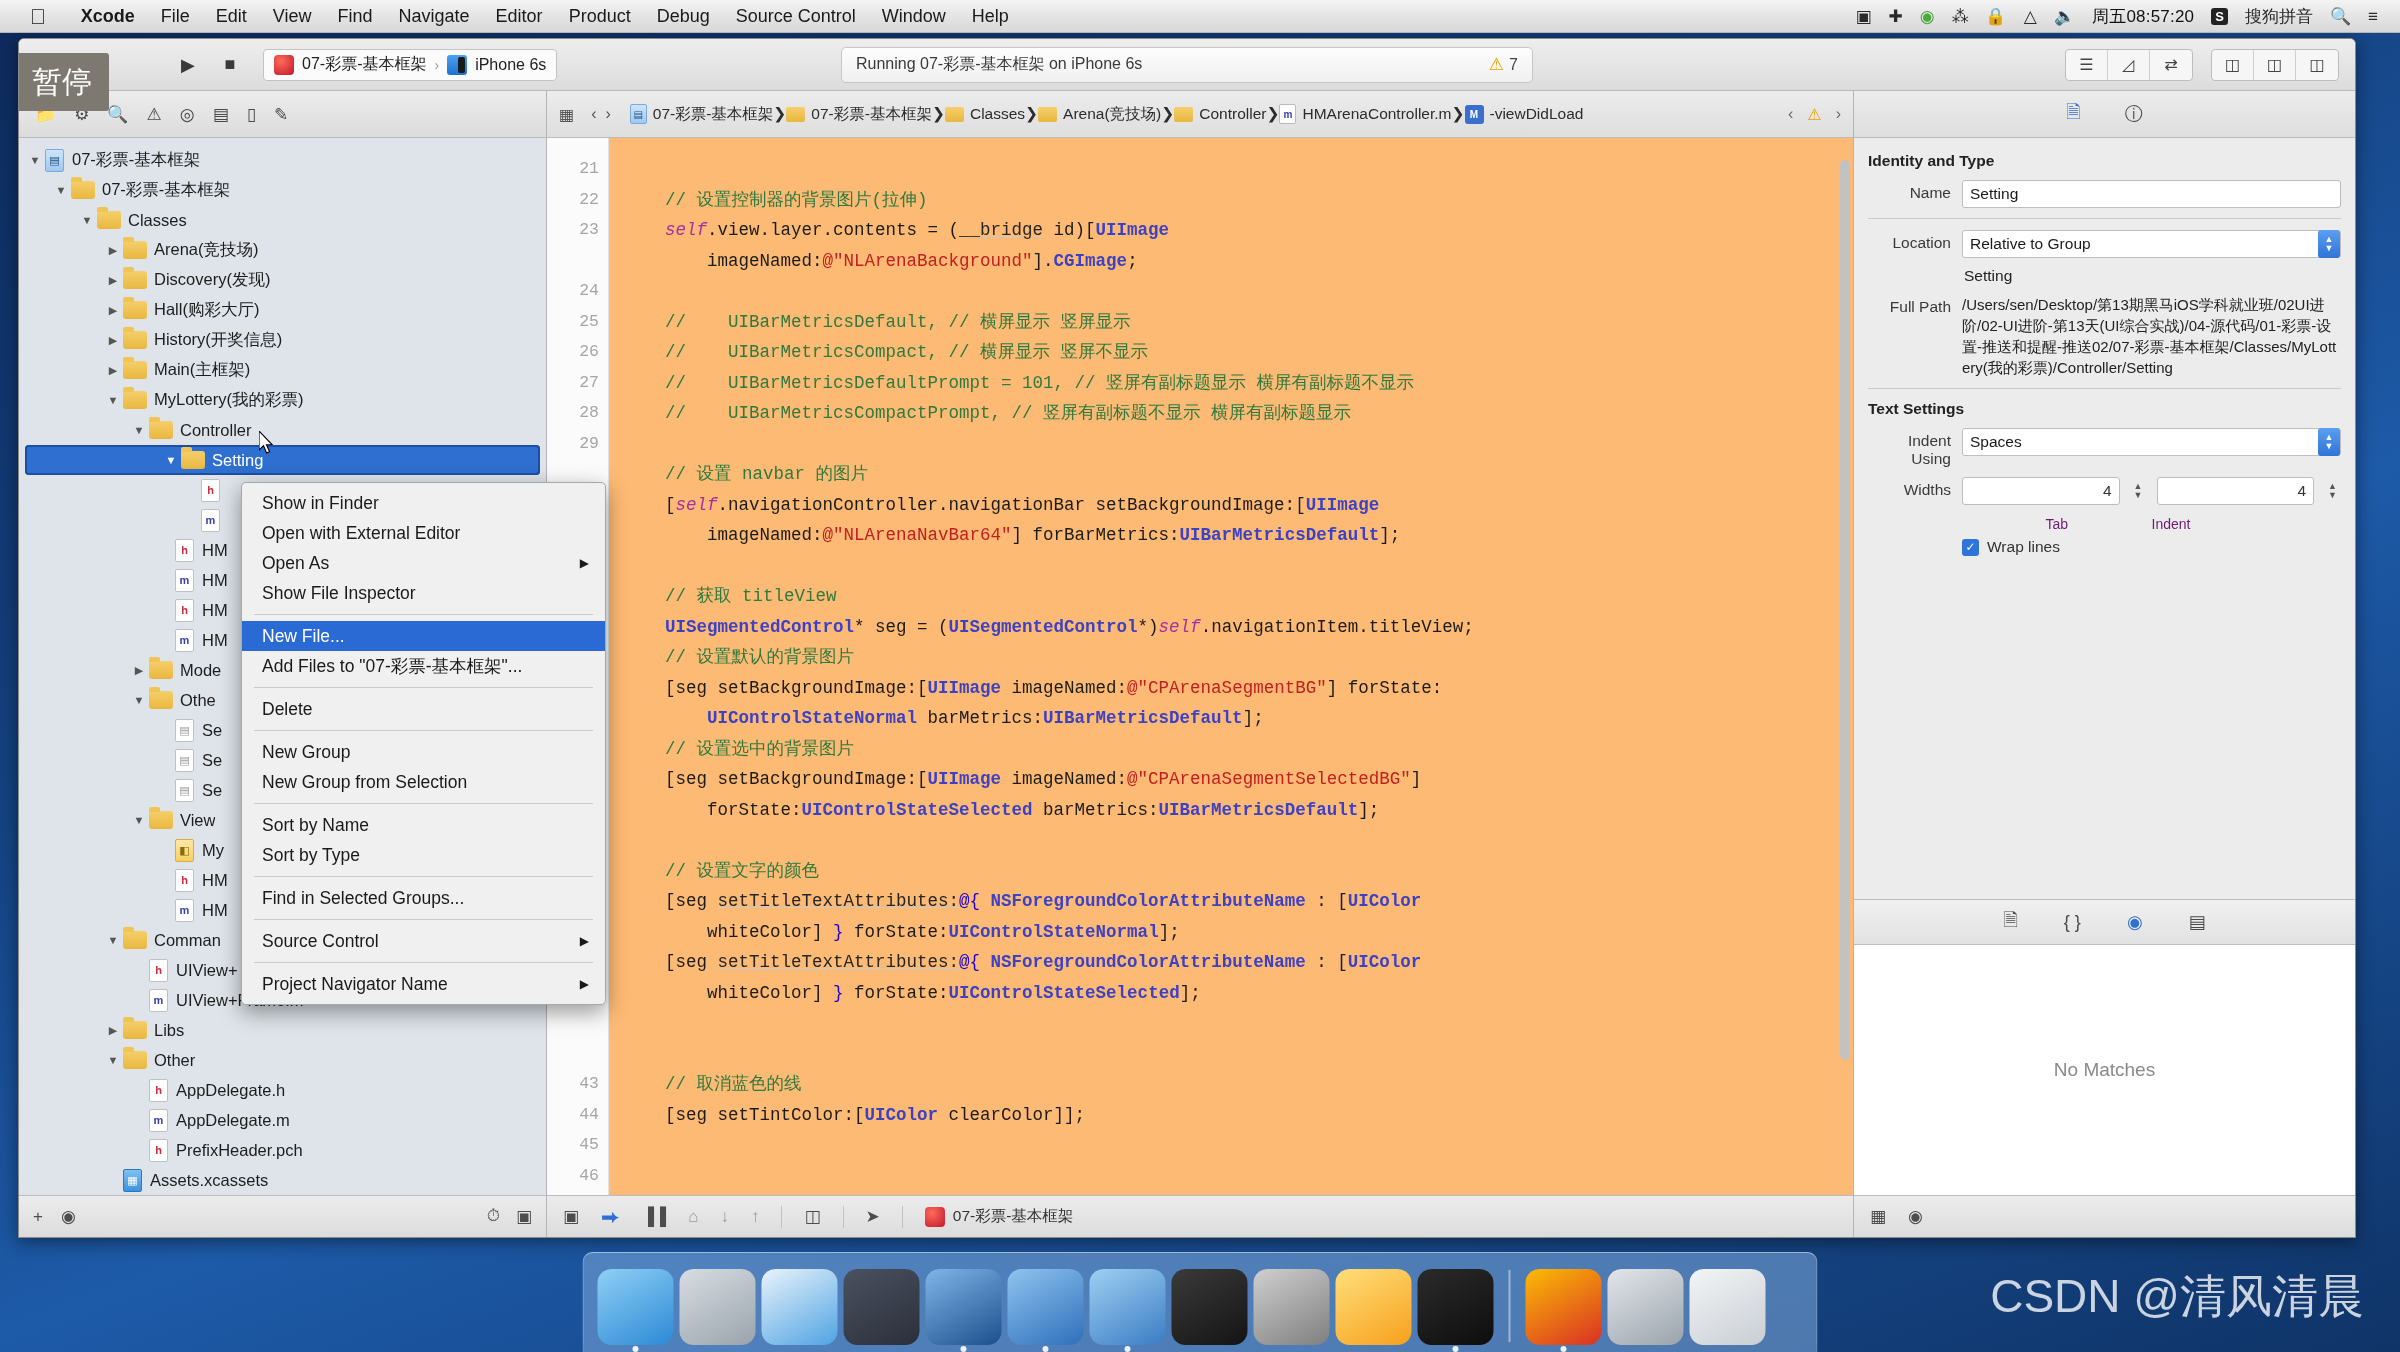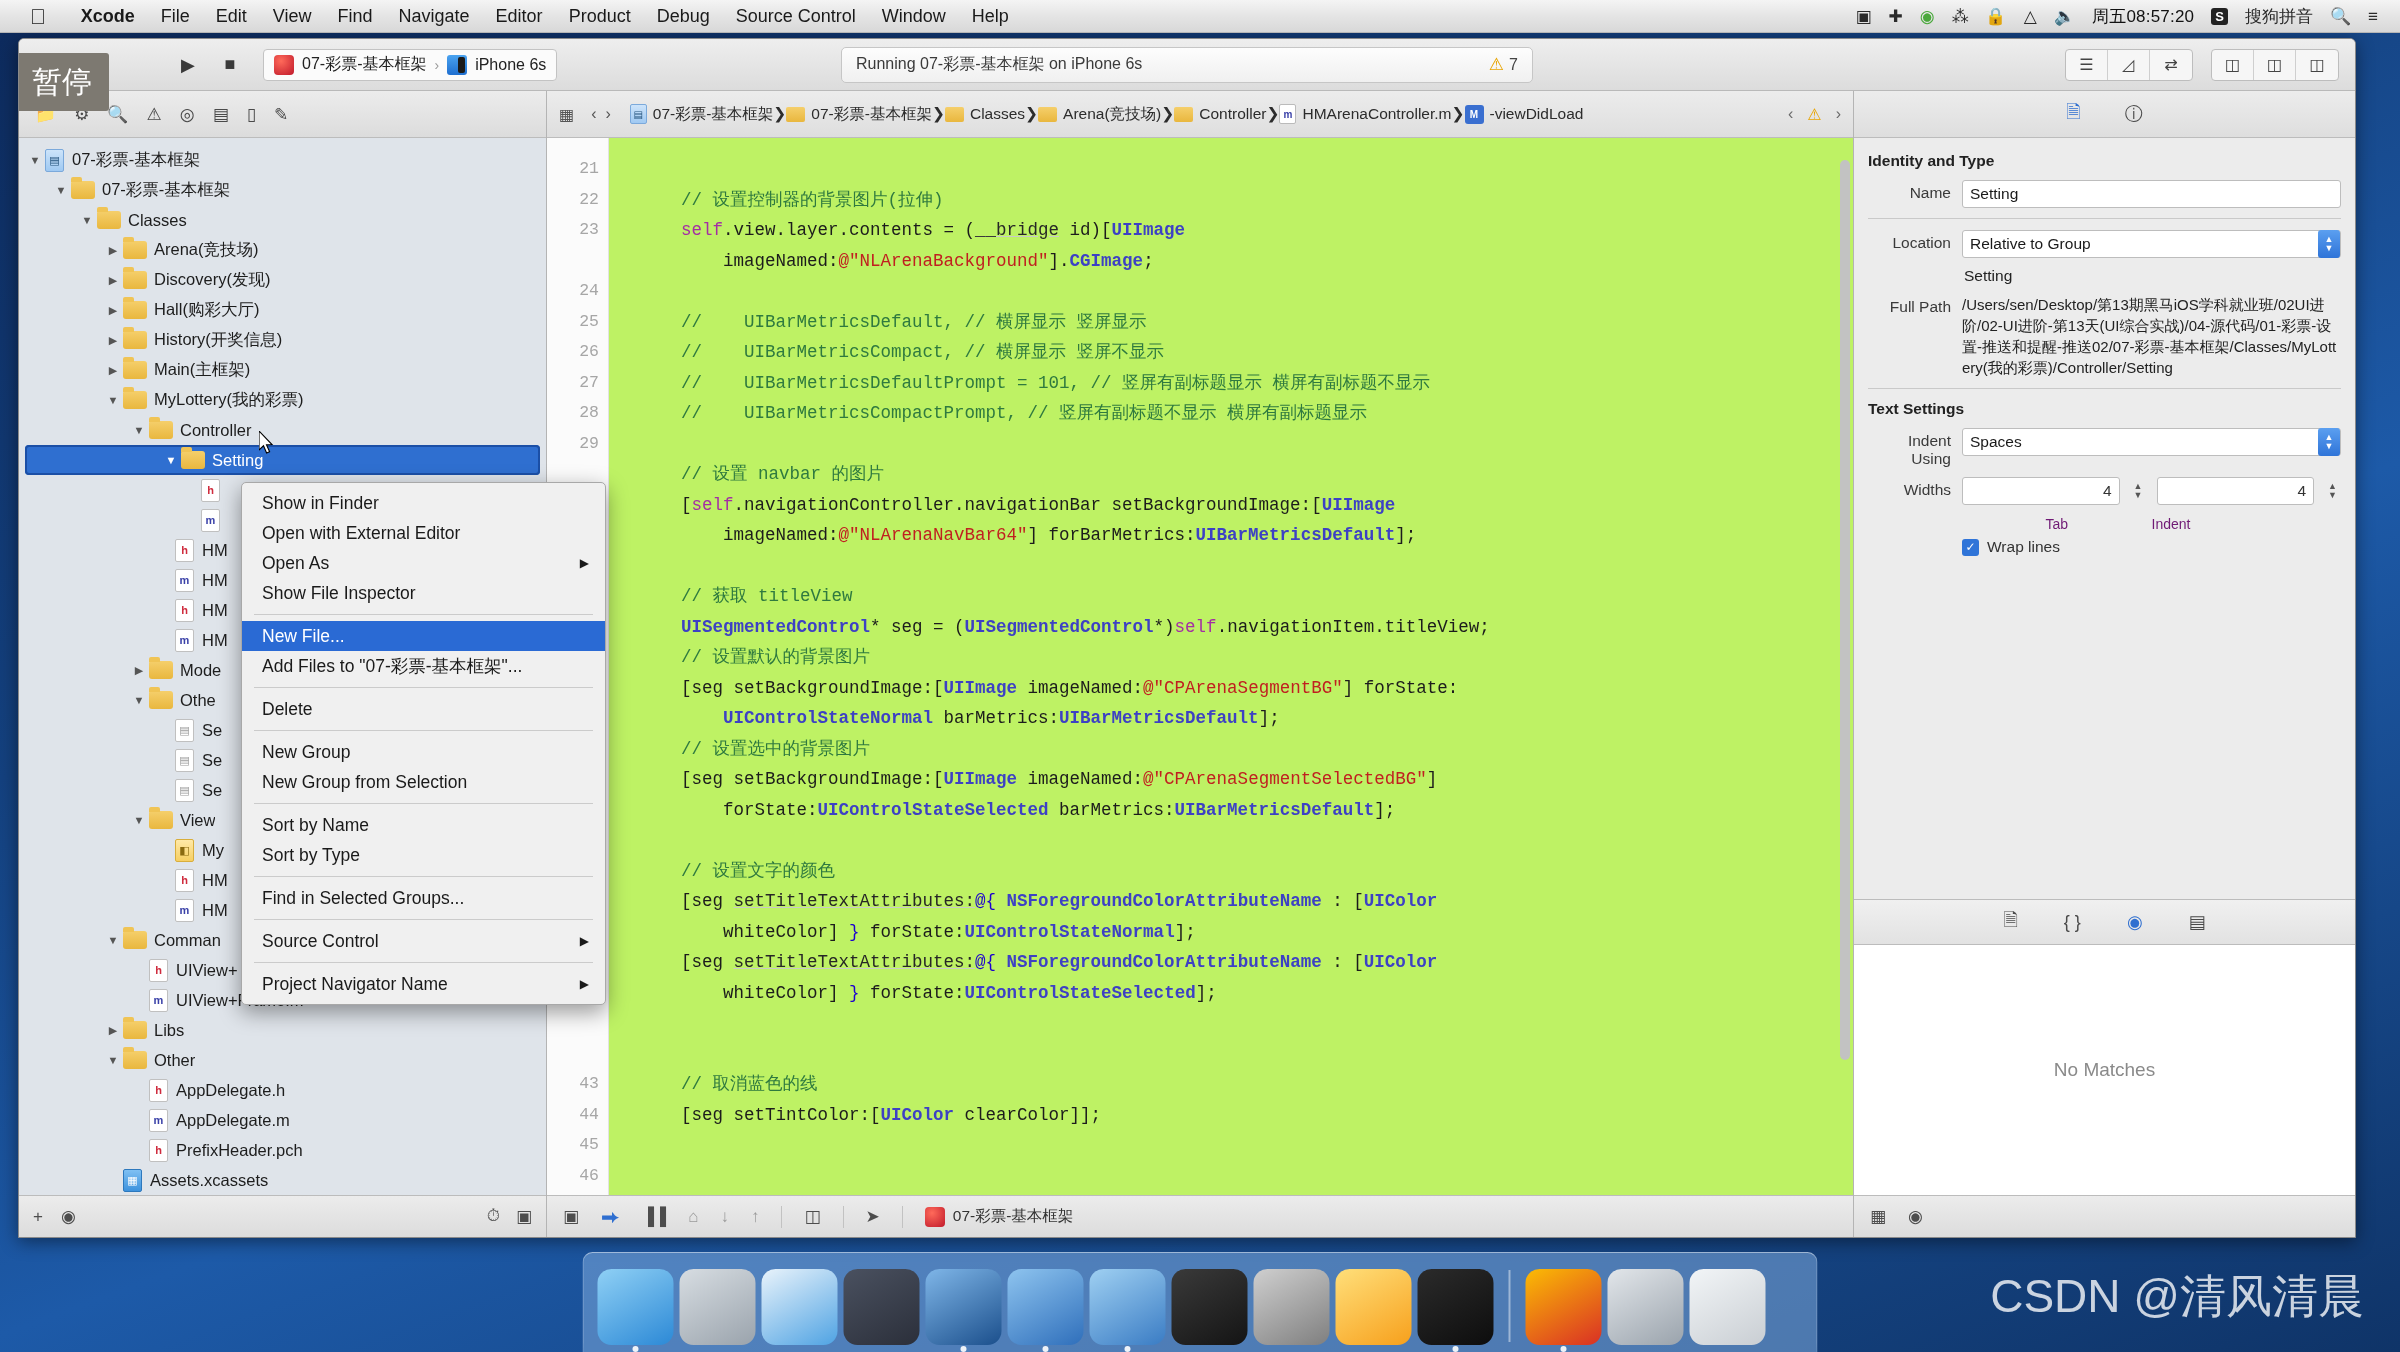--- a/index.html
+++ b/index.html
@@ -128,33 +128,33 @@
   .crumb{display:flex;align-items:center;gap:6px;white-space:nowrap;}
   .mini-folder{width:19px;height:15px;border-radius:2px;background:linear-gradient(to bottom,#f5cf6b,#e9b73e);display:inline-block;}
   .mini-proj{width:17px;height:20px;border-radius:2px;background:linear-gradient(to bottom,#cde4fa,#9fc9f2);
              border:1px solid #7ba9db;font-size:10px;color:#23527c;display:flex;align-items:center;justify-content:center;font-weight:bold;}
   .mini-m{width:17px;height:20px;border-radius:2px;background:#fff;border:1px solid #bbb;font-size:10px;
           color:#3a41a8;display:flex;align-items:center;justify-content:center;font-weight:bold;}
   .mini-blue{width:19px;height:19px;border-radius:3px;background:#3a6fd0;color:#fff;font-size:10px;
              display:flex;align-items:center;justify-content:center;font-weight:bold;}
   #jumpbar .jbright{margin-left:auto;display:flex;align-items:center;gap:14px;color:#6a6a6a;font-size:16px;}
 
-  #codearea{flex:1 1 auto;display:flex;min-height:0;position:relative;overflow:hidden;background:#bef264;gap:16px;}
+  #codearea{flex:1 1 auto;display:flex;min-height:0;position:relative;overflow:hidden;background:#fdba74;}
   #gutter{
     width:62px;flex:0 0 62px;background:#fbfbfb;border-right:1px solid #e2e2e2;
     text-align:right;padding:16px 9px 0 0;font-family:"Liberation Mono","DejaVu Sans Mono",monospace;
     font-size:16.5px;line-height:30.5px;color:#a6a6a6;user-select:none;
   }
   #code{
     flex:1 1 auto;padding:16px 0 0 14px;overflow:hidden;
     font-family:"Liberation Mono","DejaVu Sans Mono",monospace;
     font-size:17.5px;line-height:30.5px;white-space:pre;color:#262626;
   }
   .c-com{color:#2f7a3f;}
-  .c-kw{color:#a42ea4;}
+  .c-kw{color:#a42ea4;font-style:italic;}
   .c-type{color:#3d41c4;font-weight:bold;}
   .c-str{color:#c02020;}
   .c-plain{color:#1c1c1c;}
   .c-num{color:#1c00cf;}
   .c-ul{text-decoration:underline;text-decoration-color:#c9c9c9;}
 
   #vscroll{position:absolute;right:3px;top:10px;width:10px;height:1010px;}
   #vscroll .thumb{position:absolute;top:12px;width:10px;height:900px;background:#c2c2c2;border-radius:5px;}
 
   #editor-bottombar{

